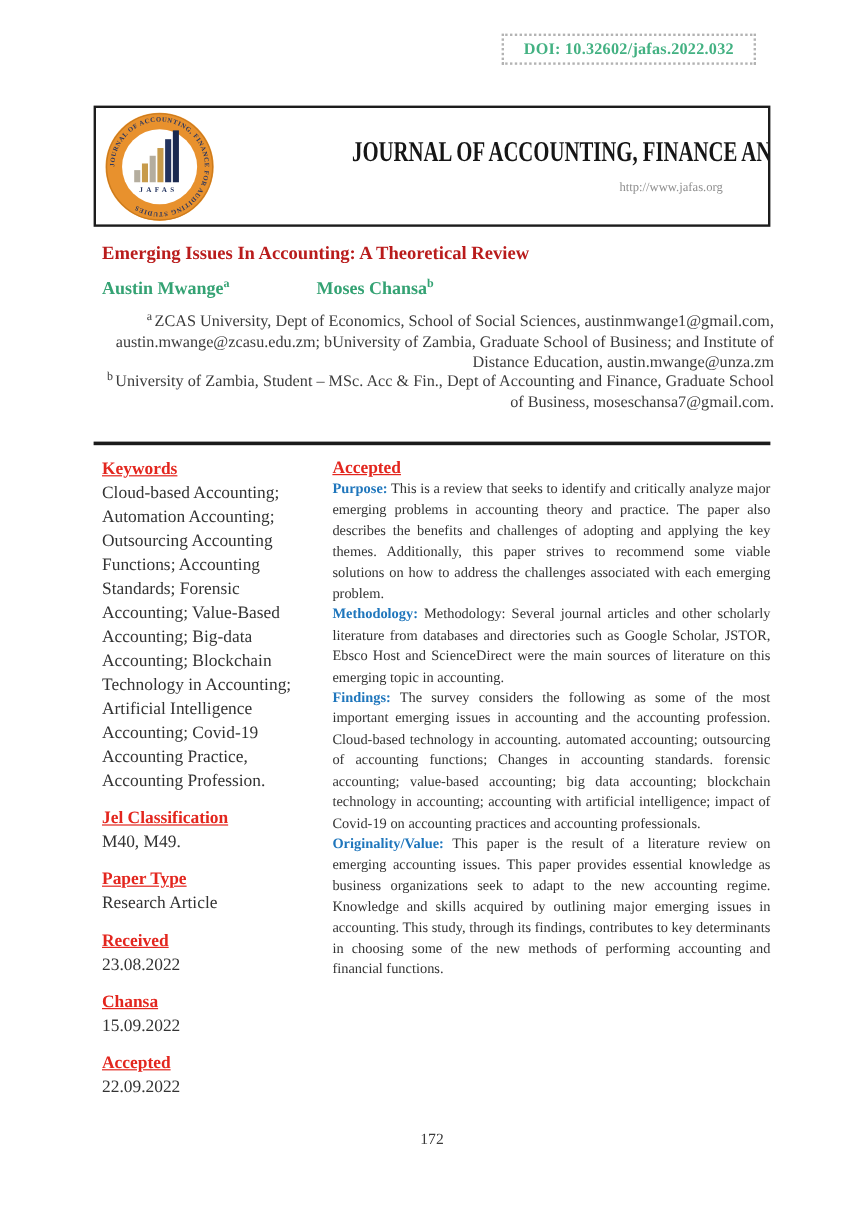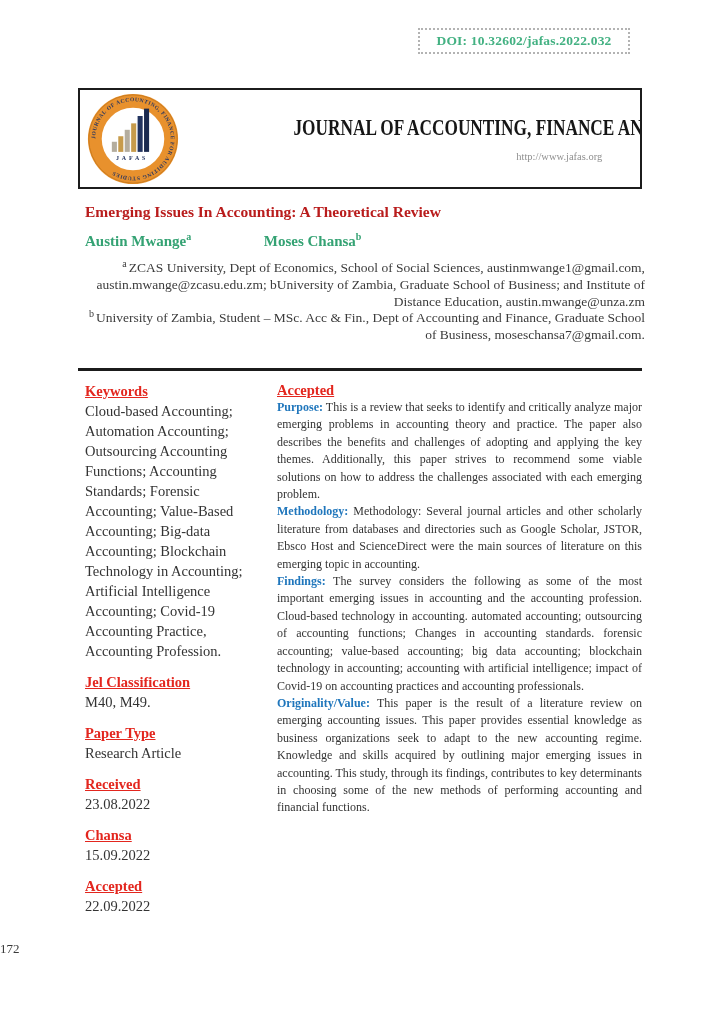--- a/index.html
+++ b/index.html
@@ -77,21 +77,21 @@
     color:#e3261e; font-weight:bold; text-decoration:underline;
     font-size:14.5px; line-height:18px;
   }
   .abs-para {
     text-align:justify; font-size:12px; line-height:17.4px; color:#333333;
   }
   .abs-label { color:#1f76bc; font-weight:bold; }
 
   .page-number {
     position:absolute; top:941px; left:0; width:100%;
-    text-align:left; font-size:13px; color:#3a3a3a;
+    text-align:center; font-size:13px; color:#3a3a3a;
   }
 </style>
 </head>
 <body>
 
 <div class="page">
 
   <div class="doi-box">
     <span>DOI: 10.32602/jafas.2022.032</span>
   </div>

